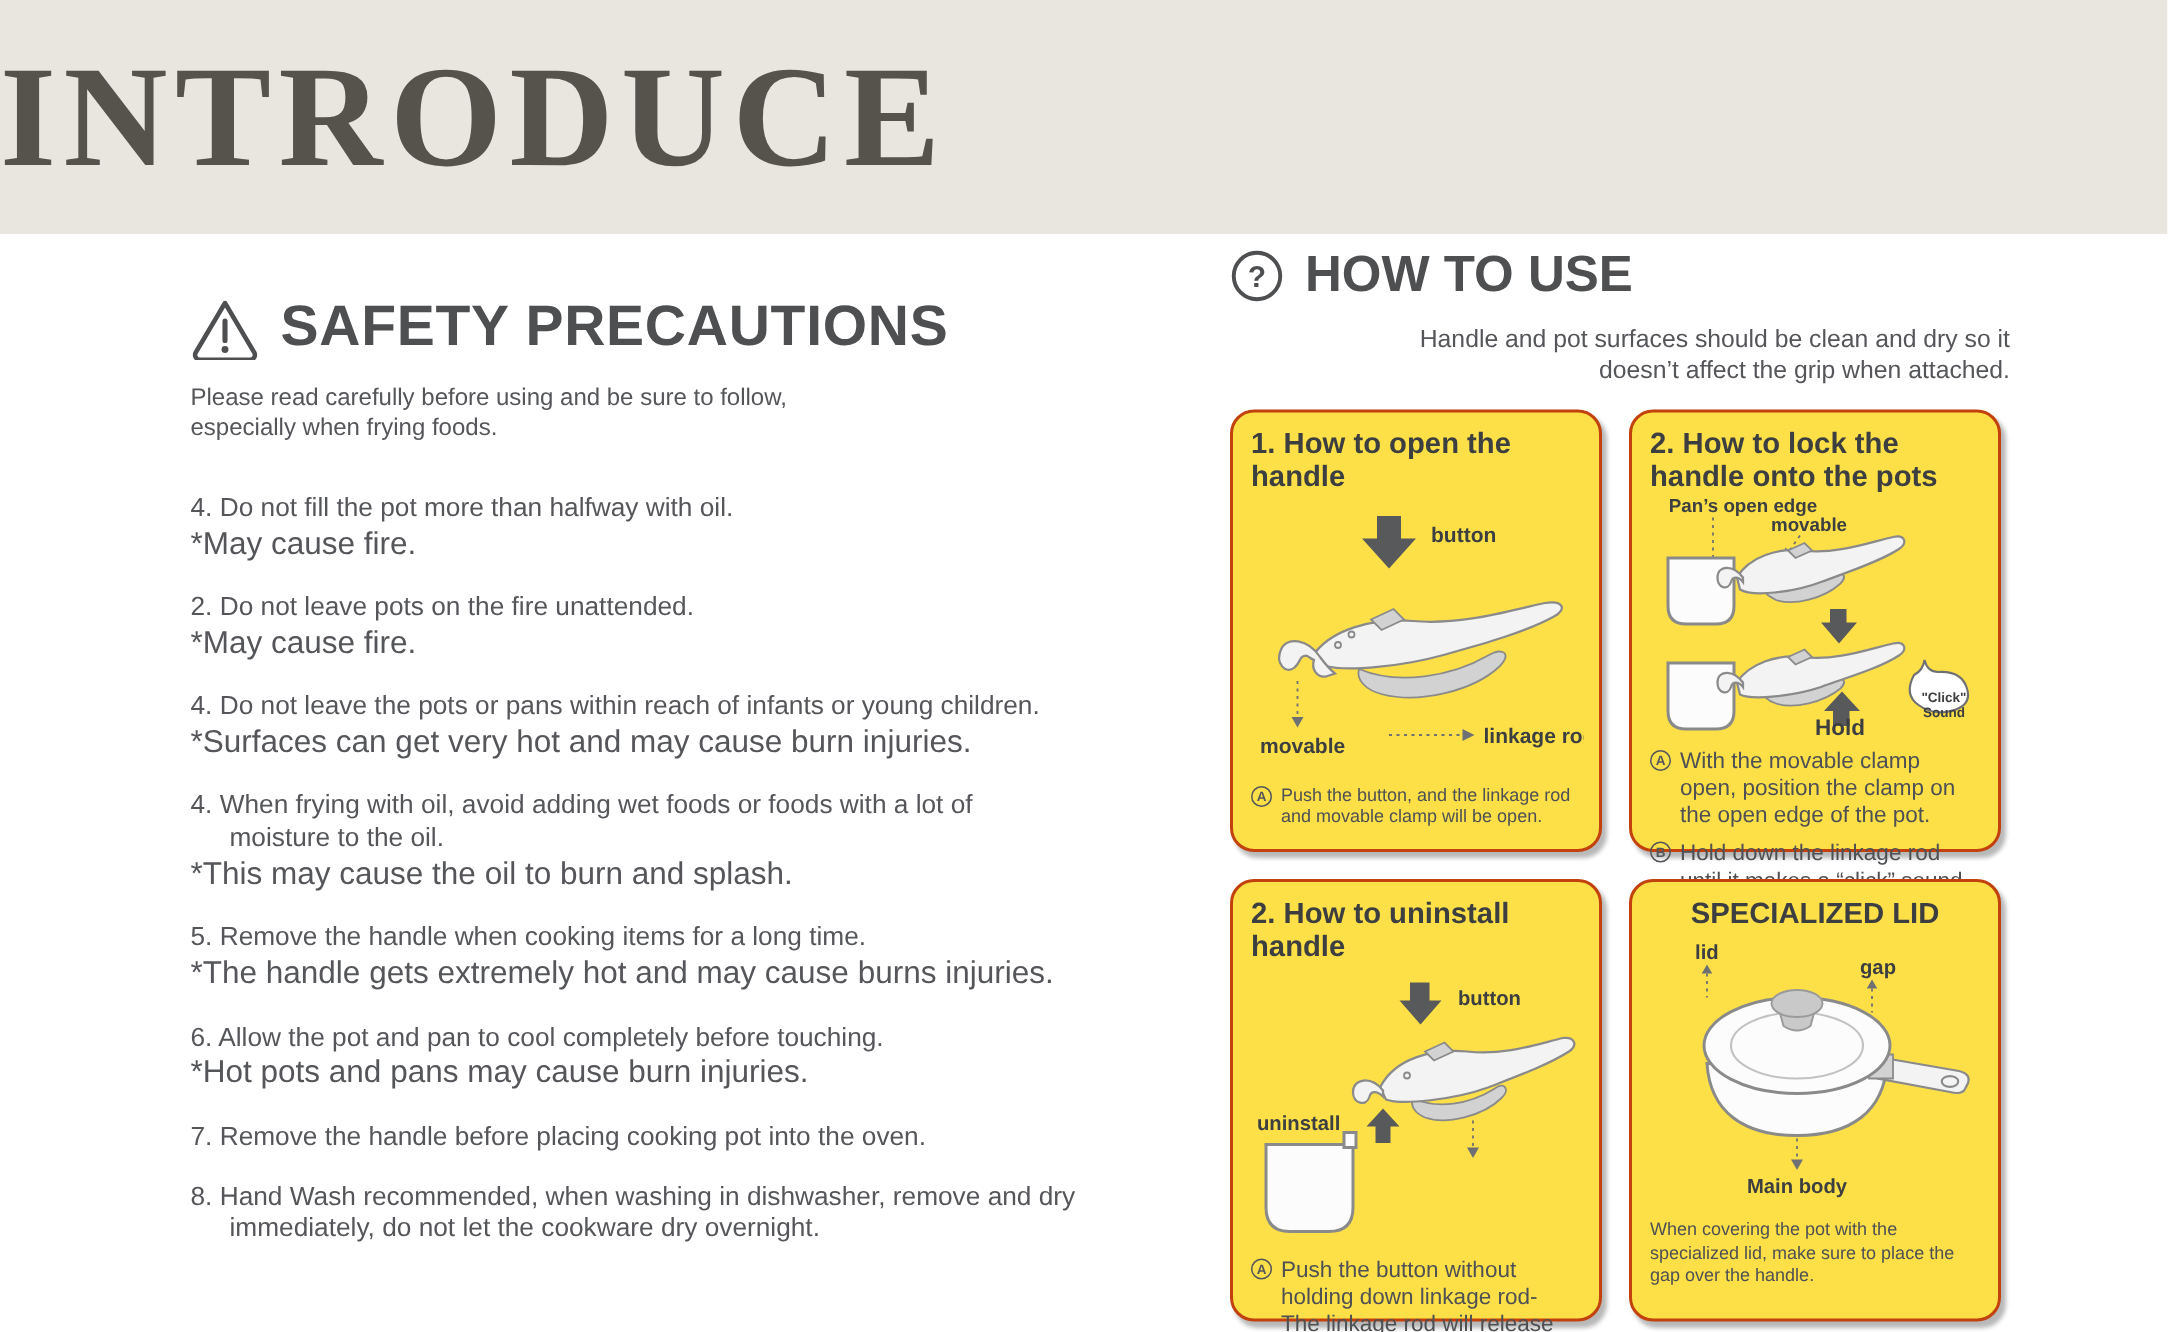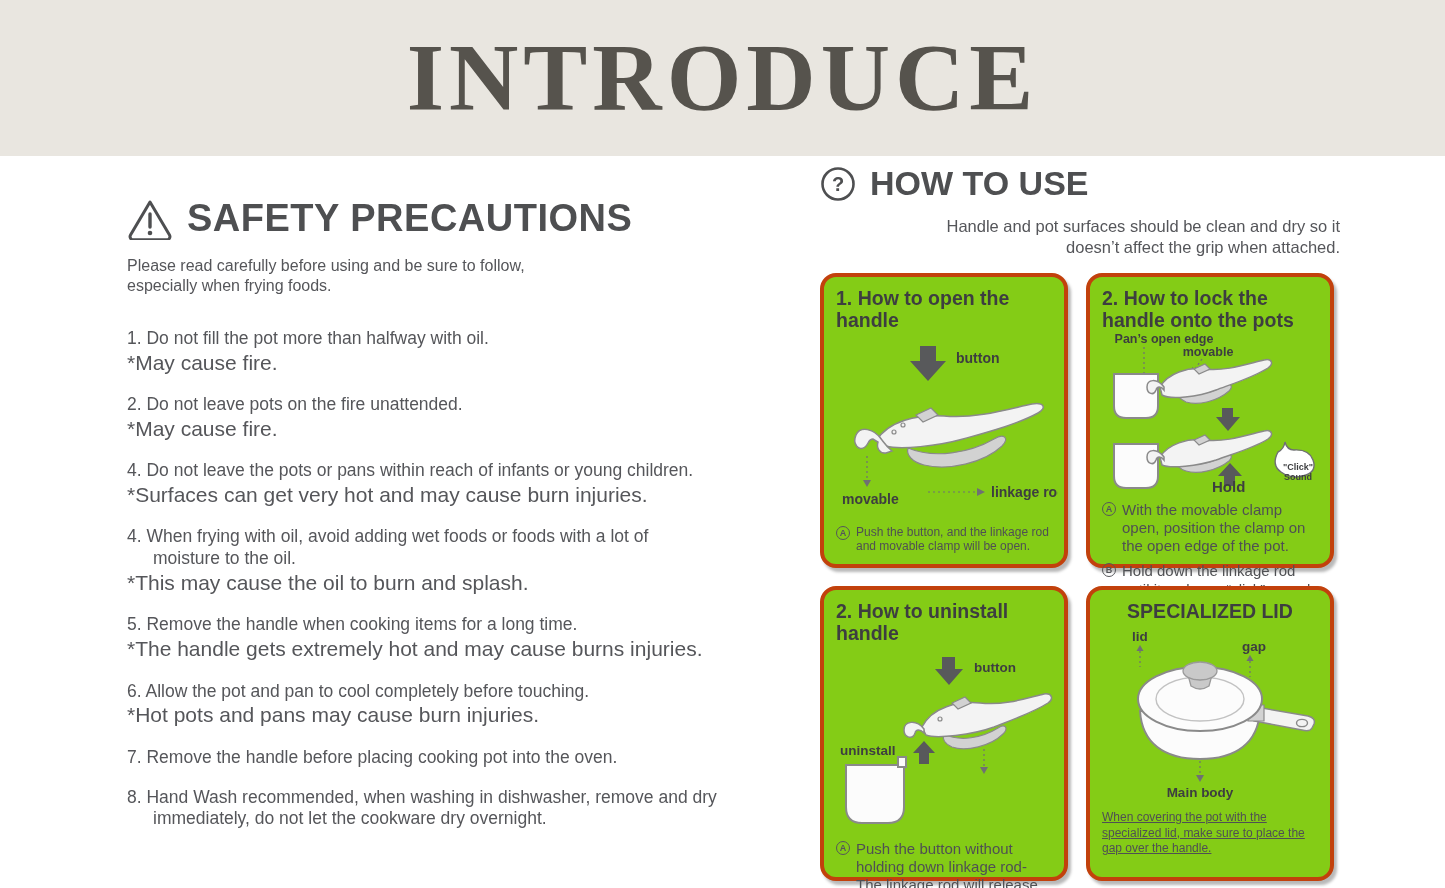--- a/index.html
+++ b/index.html
@@ -7,21 +7,21 @@
   body {
     font-family:"Liberation Sans", sans-serif;
     background:#ffffff;
     color:#55565a;
     position:relative;
     overflow:hidden;
   }
   .banner {
     position:absolute; left:0; top:0; width:1445px; height:156px;
     background:#e9e6e0;
-    display:flex; align-items:center; justify-content:center;
+    display:flex; align-items:center; 
   }
   .banner h1 {
     font-family:"Liberation Serif", serif;
     font-size:96px; font-weight:bold; letter-spacing:5px;
     color:#56534d; line-height:1;
   }
   
   .left-col { position:absolute; left:127px; top:166px; width:590px;margin-top:32px; }
   .head-row { display:flex; align-items:center; gap:14px; }
   .head-row h2 {
@@ -37,39 +37,39 @@
   .s-item .note { font-size:21px; line-height:1.25; }
   
   .right-col { position:absolute; left:820px; top:166px; width:520px; }
   .head-row h3 { font-size:34px; font-weight:bold; color:#4e4f51; line-height:1.05; }
   .h-intro { font-size:16.5px; line-height:1.3; margin:14px 0 14px 0; white-space:pre-line;text-align:right; }
   .boxes {
     display:grid; grid-template-columns:248px 248px; grid-auto-rows:295px;
     gap:18px 18px;
   }
   .ibox {
-    border:4px solid #c2410c; border-radius:16px;
-    background:#84cc16;
+    border:2px solid #c2410c; border-radius:16px;
+    background:#fde047;
     box-shadow:3px 4px 3px rgba(0,0,0,0.28);
     padding:11px 12px 10px 12px;
     display:flex; flex-direction:column;
   }
   .ibox .title { font-size:19.5px; font-weight:bold; color:#3d3e40; line-height:1.12; }
   .ibox .title.center { text-align:center; }
   .ibox svg.diagram { display:block; margin:0 auto; flex:0 0 auto; }
   .spacer { flex:1 1 auto; }
   .note-row { display:flex; gap:6px; margin-top:7px; }
   .note-row .circ {
     flex:0 0 auto; width:14px; height:14px; border:1px solid #55565a; border-radius:50%;
     font-size:9px; font-weight:bold; line-height:12px; text-align:center; color:#55565a;
     margin-top:1px;
   }
   .note-row .ntext { font-size:12px; line-height:1.22; color:#4f5053; }
   .note-row .ntext.sm { font-size:15px; }
-  .caption { font-size:12px; line-height:1.3; color:#4f5053; margin-top:2px;text-decoration:underline; }
+  .caption { font-size:12px; line-height:1.3; color:#4f5053; margin-top:2px; }
   
   text.lbl { font-family:"Liberation Sans", sans-serif; font-weight:bold; fill:#3d3e40; }
   .outline { fill:#f3f3f3; stroke:#8a8a8a; stroke-width:1.5; }
   .shade   { fill:#d2d2d2; stroke:#8a8a8a; stroke-width:1.2; }
   .pan     { fill:#fcfcfc; stroke:#8a8a8a; stroke-width:2; }
   .dark    { fill:#58595b; }
   .dot     { stroke:#6f7073; stroke-width:1.2; stroke-dasharray:2,3; fill:none; }
   .tip     { fill:#6f7073; }
 </style>
 </head>
@@ -85,21 +85,21 @@
       <path d="M23 4 L42.5 37 a3.2 3.2 0 0 1 -2.8 4.8 H6.3 A3.2 3.2 0 0 1 3.5 37 L23 4 Z" fill="none" stroke="#4e4f51" stroke-width="3" stroke-linejoin="round"></path>
       <line x1="23" y1="16" x2="23" y2="29" stroke="#4e4f51" stroke-width="3.4" stroke-linecap="round"></line>
       <circle cx="23" cy="35" r="2.3" fill="#4e4f51"></circle>
     </svg>
     <h2>SAFETY PRECAUTIONS</h2>
   </div>
   <p class="s-intro">Please read carefully before using and be sure to follow,
 especially when frying foods.</p>
 
   <div class="s-item">
-    <p class="main">1. Do not fill the pot more than halfway with oil.</p>
+    <p class="main">4. Do not fill the pot more than halfway with oil.</p>
     <p class="note">*May cause fire.</p>
   </div>
   <div class="s-item">
     <p class="main">2. Do not leave pots on the fire unattended.</p>
     <p class="note">*May cause fire.</p>
   </div>
   <div class="s-item">
     <p class="main">4. Do not leave the pots or pans within reach of infants or young children.</p>
     <p class="note">*Surfaces can get very hot and may cause burn injuries.</p>
   </div>

